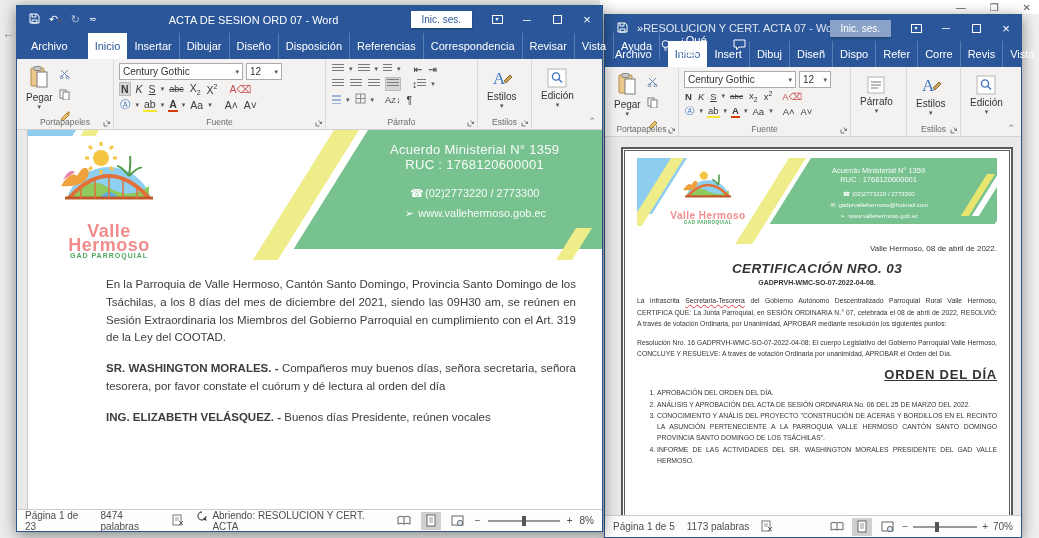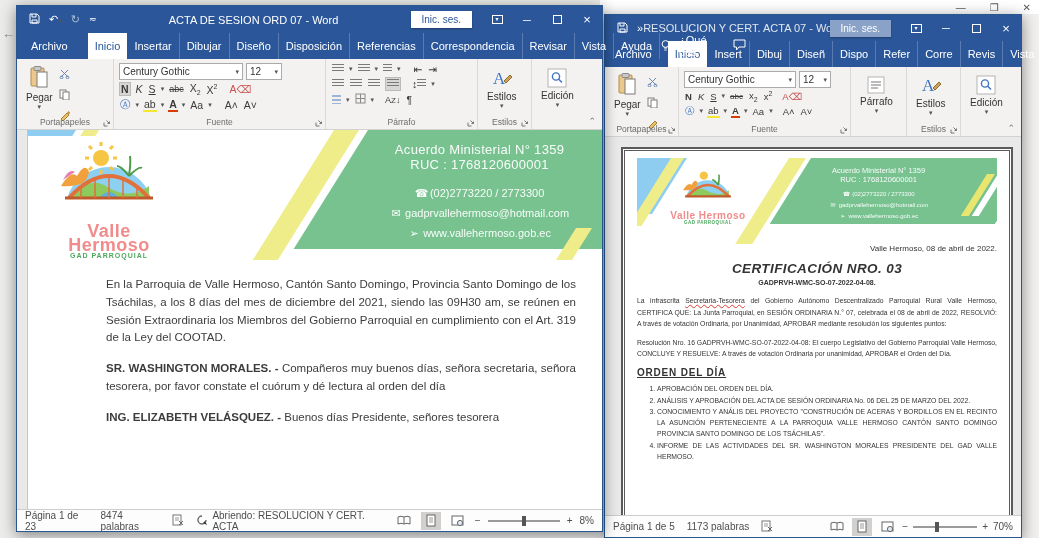--- a/index.html
+++ b/index.html
@@ -344,43 +344,42 @@
             </svg>
             <div class="brand" style="font-size:18px;line-height:14px">Valle Hermoso</div>
             <div class="brand-sub" style="font-size:7px;letter-spacing:1px">GAD PARROQUIAL</div>
           </div>
 
           <div class="band-text" style="left:362px;top:12px;font-size:13px">
             <div class="big">Acuerdo Ministerial N° 1359</div>
             <div class="big" style="margin-bottom:12px">RUC : 1768120600001</div>
             <div style="font-size:11px;line-height:1.8">
               <div><span class="band-ic">☎</span> <span>(02)2773220 / 2773300</span></div>
-              <div><span class="band-ic">✉</span> <span>gadprvallehermoso@hotmail.com</span></div>
               <div><span class="band-ic">➢</span> <span>www.vallehermoso.gob.ec</span></div>
             </div>
           </div>
         </div>
 
         <div class="bodytext" style="padding:16px 26px 0 78px;font-size:11.5px;line-height:1.55">
           <p>En la Parroquia de Valle Hermoso, Cantón Santo Domingo, Provincia Santo Domingo de los Tsáchilas, a los 8 días del mes de diciembre del 2021, siendo las 09H30 am, se reúnen en Sesión Extraordinaria los Miembros del Gobierno Parroquial en cumplimiento con el Art. 319 de la Ley del COOTAD.</p>
           <p><b>SR. WASHINGTON MORALES. - </b><span>Compañeros muy buenos días, señora secretaria, señora tesorera, por favor constate el cuórum y dé lectura al orden del día</span></p>
-          <p style="margin-bottom:0"><b>ING. ELIZABETH VELÁSQUEZ. - </b><span>Buenos días Presidente, señores tesorera</span></p>
+          <p style="margin-bottom:0"><b>ING. ELIZABETH VELÁSQUEZ. - </b><span>Buenos días Presidente, reúnen vocales</span></p>
         </div>
       </div>
     </div>
 
     <div class="statusbar">
       <span>Página 1 de 23</span>
       <span>8474 palabras</span>
       <span><svg width="12" height="12" viewBox="0 0 12 12">
             <rect x="1" y="1" width="8" height="10" fill="#fff" stroke="#777"></rect>
             <path d="M3,4 h4 M3,6 h4" stroke="#999"></path>
             <path d="M7,7 l4,4 M11,7 l-4,4" stroke="#666"></path>
           </svg></span>
-      <span style="display:flex;align-items:center;gap:4px">
+      <span style="display:flex;gap:4px">
         <span class="spin"><svg width="12" height="12" viewBox="0 0 12 12">
               <path d="M10,6 a4,4 0 1 1 -4,-4" fill="none" stroke="#666" stroke-width="1.4"></path>
               <path d="M7,9 l4,2 -2,-4 z" fill="#333"></path>
             </svg></span>
         <span>Abriendo: RESOLUCION Y CERT. ACTA</span>
       </span>
       <span class="sb-right">
         <span class="viewbtn">
             <svg width="14" height="11" viewBox="0 0 14 11">
               <path d="M1,2 q3,-1.5 6,0 q3,-1.5 6,0 v7 q-3,-1.5 -6,0 q-3,-1.5 -6,0 z M7,2 v7" fill="none" stroke="#666"></path>
@@ -601,21 +600,21 @@
               </div>
             </div>
           </div>
 
           <div class="cert-body">
             <div style="text-align:right;font-size:8px;margin-bottom:8px">Valle Hermoso, 08 de abril de 2022.</div>
             <div style="text-align:center;font-size:13.5px;font-weight:bold;font-style:italic;letter-spacing:.4px">CERTIFICACIÓN NRO. 03</div>
             <div style="text-align:center;font-size:7px;font-weight:bold;margin:3px 0 9px">GADPRVH-WMC-SO-07-2022-04-08.</div>
             <p style="font-size:6.8px;line-height:1.7"><span>La infrascrita </span><span class="wavy">Secretaria-Tesorera</span><span> del Gobierno Autónomo Descentralizado Parroquial Rural Valle Hermoso, CERTIFICA QUE:  La Junta Parroquial, en SESIÓN  ORDINARIA  N.° 07, celebrada el 08 de abril de 2022, RESOLVIÓ:  A través de votación Ordinaria, por Unanimidad,  APROBAR mediante resolución los siguientes puntos:</span></p>
             <p style="font-size:6.8px;line-height:1.7">Resolución  Nro.  16 GADPRVH-WMC-SO-07-2022-04-08:  El cuerpo Legislativo del Gobierno Parroquial Valle Hermoso, CONCLUYE Y RESUELVE:  A través de  votación Ordinaria por unanimidad,  APROBAR el Orden del Día.</p>
-            <div style="text-align:left;font-size:10px;font-weight:bold;text-decoration:underline;letter-spacing:.8px;margin:6px 0">ORDEN  DEL DÍA</div>
+            <div style="text-align:right;font-size:13px;font-weight:bold;text-decoration:underline;letter-spacing:.8px;margin:6px 0">ORDEN  DEL DÍA</div>
             <ol class="orden">
               <li>APROBACIÓN DEL ORDEN DEL DÍA.</li>
               <li>ANÁLISIS Y APROBACIÓN DEL ACTA DE SESIÓN ORDINARIA No. 06 DEL 25 DE MARZO DEL 2022.</li>
               <li>CONOCIMIENTO Y ANÁLIS DEL PROYECTO "CONSTRUCIÓN DE ACERAS Y BORDILLOS EN EL RECINTO  LA  ASUNCIÓN PERTENECIENTE  A LA PARROQUIA VALLE HERMOSO CANTÓN SANTO DOMINGO PROVINCIA SANTO DOMINGO DE LOS TSÁCHILAS".</li>
               <li>INFORME DE LAS ACTIVIDADES DEL SR. WASHINGTON MORALES PRESIDENTE DEL GAD VALLE HERMOSO.</li>
             </ol>
           </div>
         </div>
       </div>
     </div>

